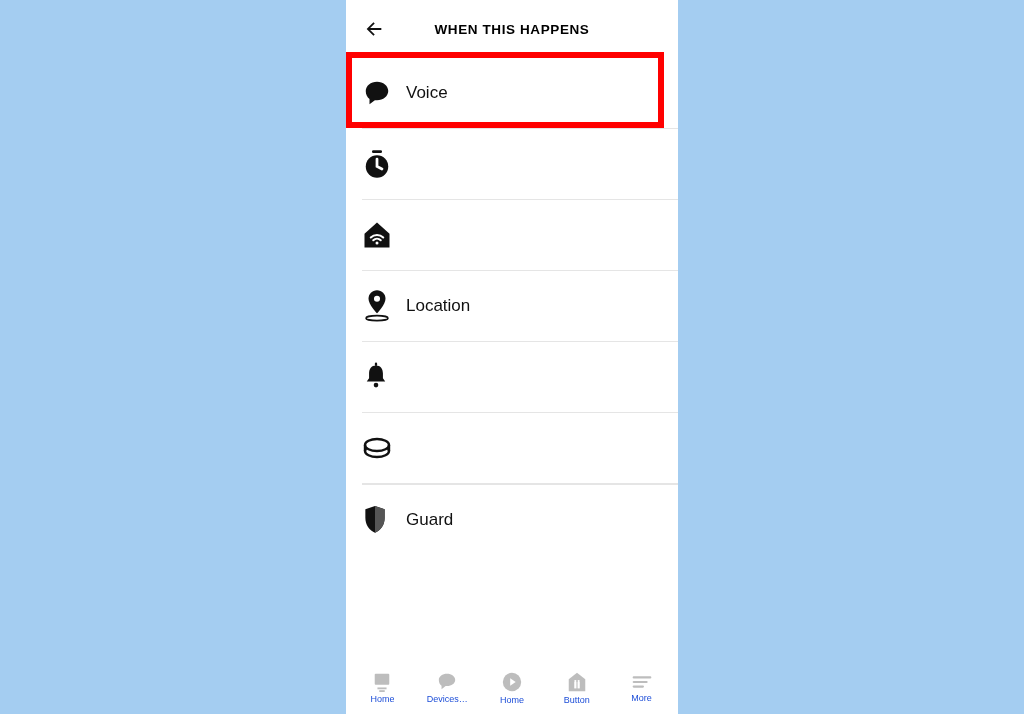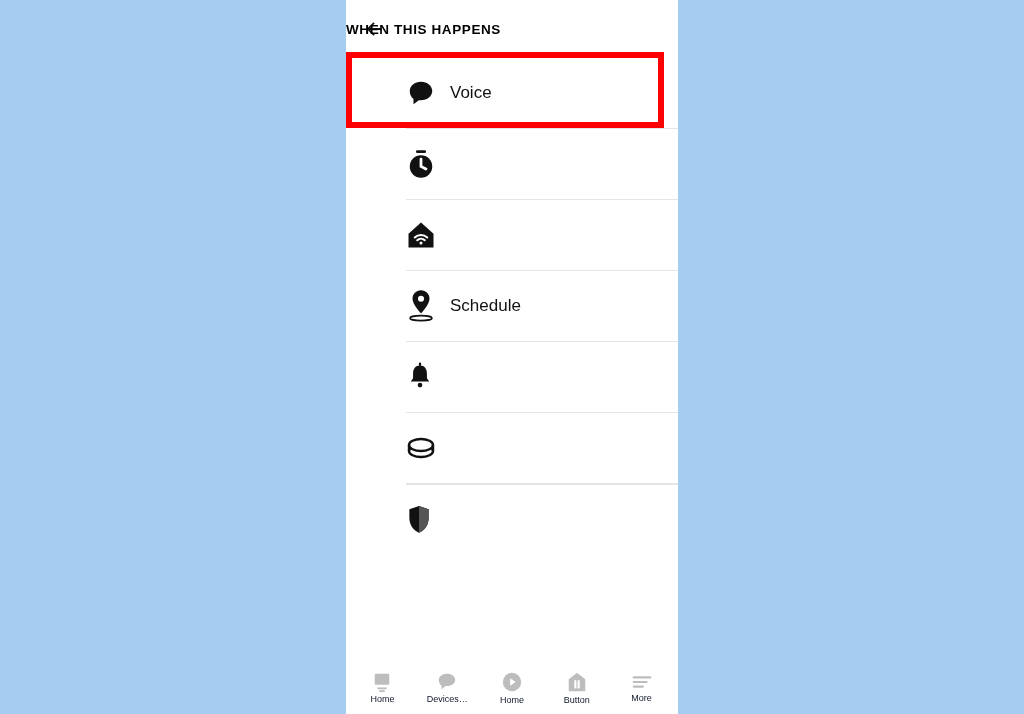--- a/index.html
+++ b/index.html
@@ -29,29 +29,29 @@
     position: relative;
   }
   .back-btn {
     width: 28px; height: 28px;
     display:flex;align-items:center;justify-content:center;
     cursor:pointer;
   }
   .title {
     position:absolute;
     left:0; right:0;
+    text-align:center;
     font-weight: 700;
     font-size: 13.5px;
     letter-spacing: 0.6px;
     pointer-events:none;
   }
   .list {
     flex:1;
     overflow:hidden;
-    padding-left:44px;
   }
   .row {
     display:flex;
     align-items:center;
     height:70px;
     padding: 0 16px;
     cursor:pointer;
   }
   .divider {
     height:1px;
@@ -90,21 +90,21 @@
     padding: 6px 4px 2px 4px;
   }
   .tab {
     flex:1;
     display:flex;
     flex-direction:column;
     align-items:center;
     justify-content:center;
     gap:2px;
     cursor:pointer;
-    color:#0f172a;
+    color:#1d4ed8;
   }
   .tab .tlabel {
     font-size: 9px;
     white-space:nowrap;
     overflow:hidden;
     text-overflow:ellipsis;
     max-width:58px;
   }
   svg { display:block; }
 </style>
@@ -158,21 +158,21 @@
     <div class="divider"></div>
 
     <div class="row">
       <div class="icon-wrap">
         <svg width="30" height="34" viewBox="0 0 24 28">
           <path fill="#111" d="M12 1c-4 0-7 3-7 7 0 5 7 12 7 12s7-7 7-12c0-4-3-7-7-7z"></path>
           <circle cx="12" cy="8" r="2.5" fill="#fff"></circle>
           <ellipse cx="12" cy="24" rx="9" ry="2" fill="none" stroke="#111" stroke-width="1.4"></ellipse>
         </svg>
       </div>
-      <div class="label">Schedule</div>
+      <div class="label">Location</div>
     </div>
     <div class="divider"></div>
 
     <div class="row">
       <div class="icon-wrap">
         <svg width="28" height="30" viewBox="0 0 24 26">
           <path fill="#111" d="M12 3c-4 0-6 3-6 7v4l-2 3h16l-2-3v-4c0-4-2-7-6-7z"></path>
           <rect x="11" y="0.5" width="2" height="3" rx="1" fill="#111"></rect>
           <circle cx="12" cy="20" r="2" fill="#111"></circle>
         </svg>
@@ -193,20 +193,21 @@
 
     <div class="divider"></div>
 
     <div class="row">
       <div class="icon-wrap">
         <svg width="26" height="30" viewBox="0 0 24 28">
           <path fill="#111" d="M12 1 3 4v8c0 7 4 12 9 14 5-2 9-7 9-14V4z"></path>
           <path fill="#555" d="M12 1v25c5-2 9-7 9-14V4z"></path>
         </svg>
       </div>
+      <div class="label">Guard</div>
     </div>
 
   </div>
 
   <div class="tabbar">
     <div class="tab">
       <svg width="22" height="20" viewBox="0 0 24 22" fill="#bdbdbd">
         <rect x="4" y="2" width="16" height="12" rx="1"></rect>
         <rect x="7" y="17" width="10" height="2"></rect>
         <rect x="9" y="20" width="6" height="2"></rect>

